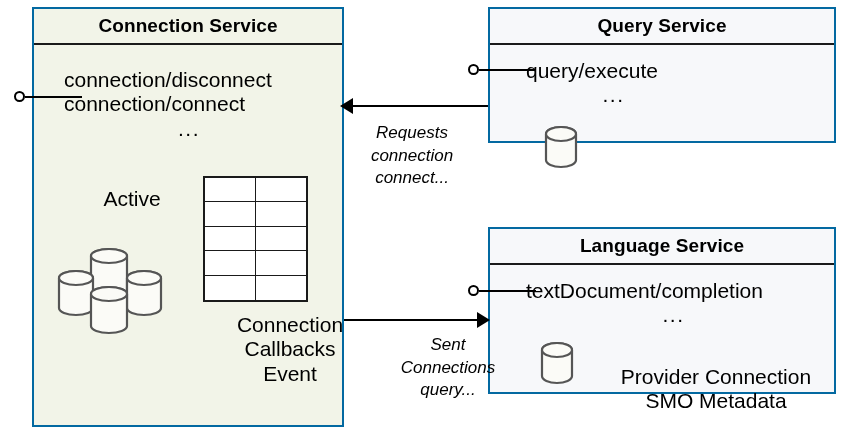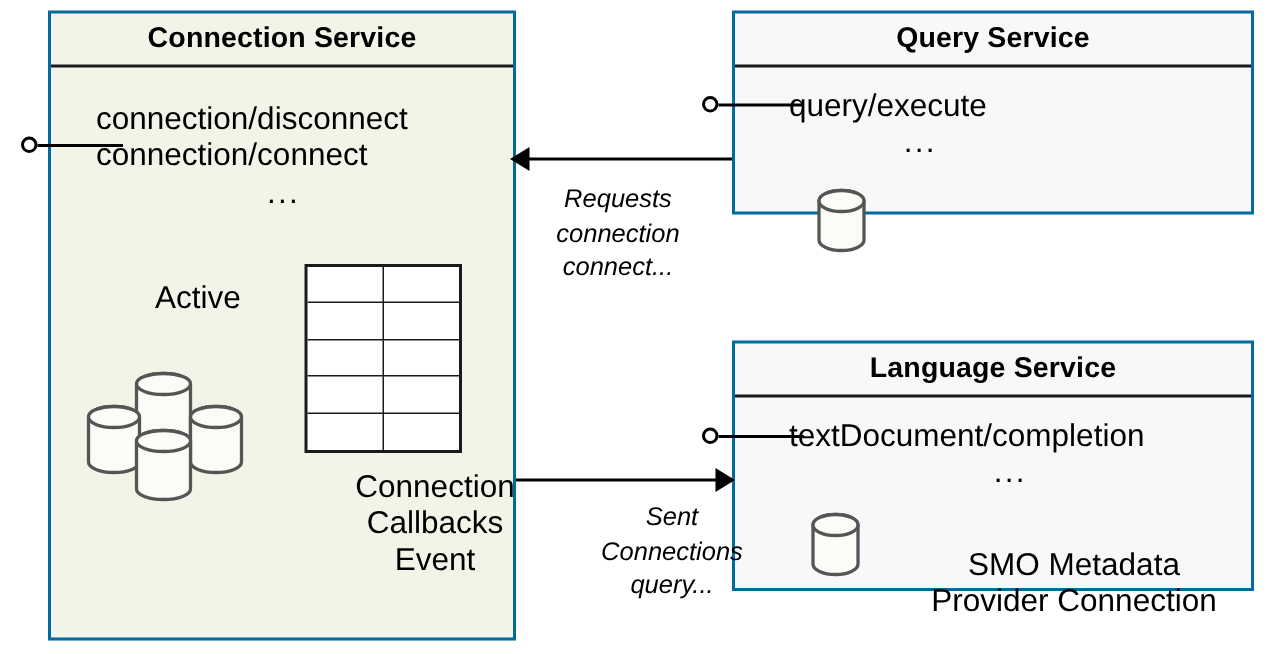--- a/index.html
+++ b/index.html
@@ -317,22 +317,22 @@
   <div class="component-box box-language">
     <div class="box-header">Language Service</div>
     <div class="box-body">
 
       <div class="endpoints ls-endpoints">
         <div>textDocument/completion</div>
         <div class="ellipsis">...</div>
       </div>
 
       <div class="plain-label label-smo">
+        <div>Provider Connection</div>
         <div>SMO Metadata</div>
-        <div>Provider Connection</div>
       </div>
 
     </div>
   </div>
 
   <div class="db-single db-language-icon">
     <svg width="34" height="44" viewBox="0 0 34 44" xmlns="http://www.w3.org/2000/svg">
       <g fill="#fbfbf7" stroke="#555555" stroke-width="2.2">
         <path d="M2,9 a15,7 0 0 1 30,0 v26 a15,7 0 0 1 -30,0 z"></path>
         <ellipse cx="17" cy="9" rx="15" ry="7"></ellipse>

